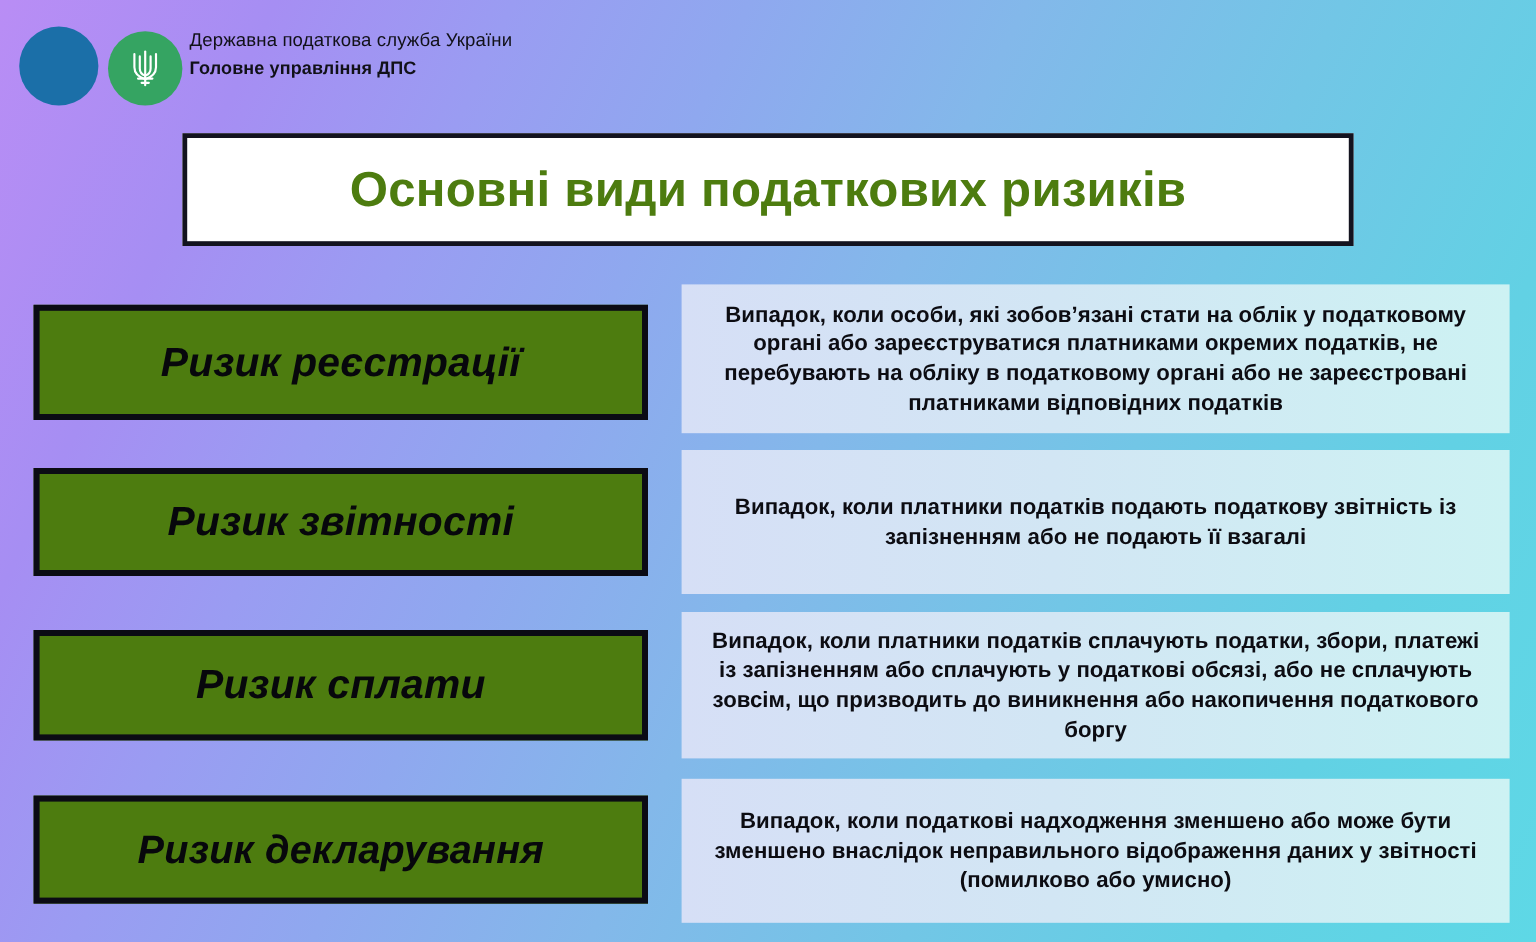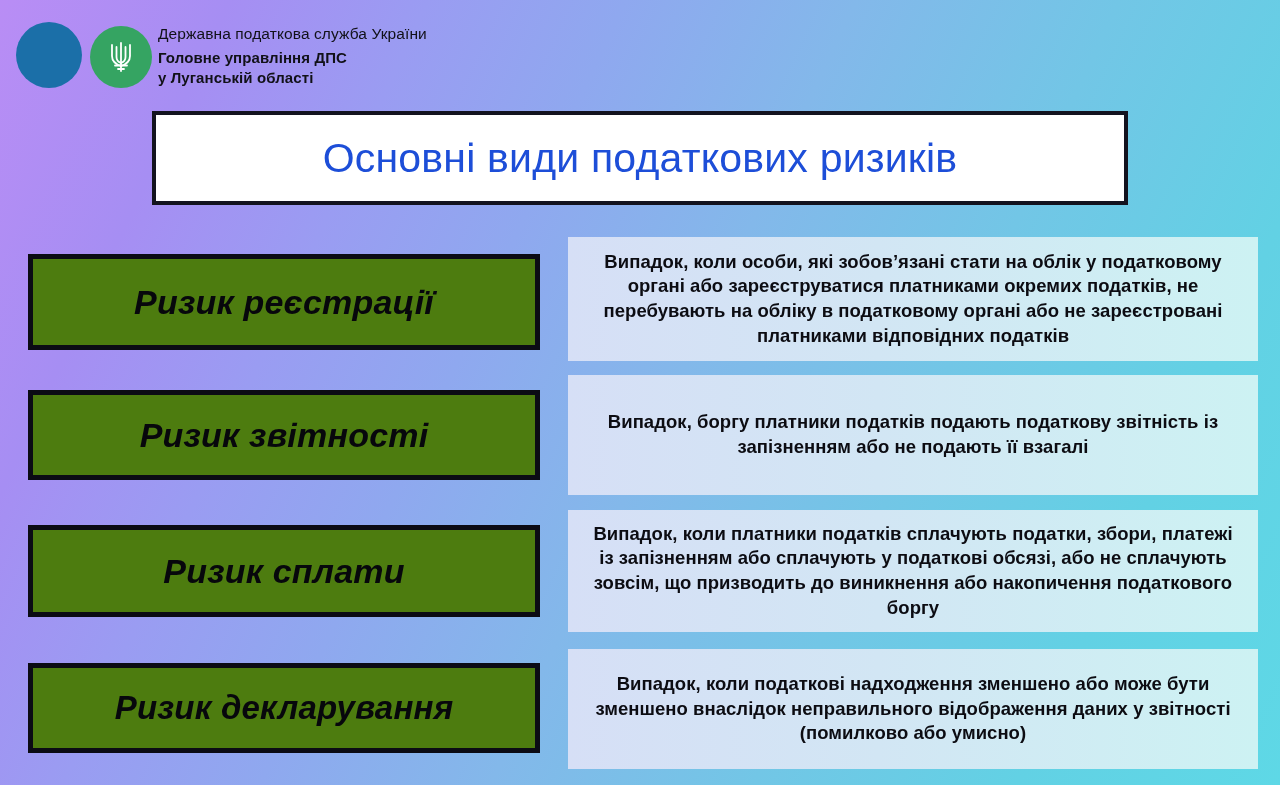--- a/index.html
+++ b/index.html
@@ -83,22 +83,22 @@
     left:152px; top:111px;
     width:976px; height:94px;
     background:#ffffff;
     border:4px solid #13131f;
     display:flex;
     align-items:center;
     justify-content:center;
   }
   .title-banner .title-text {
     font-size:41px;
-    font-weight:normal;
-    color:#1d4ed8;
+    font-weight:bold;
+    color:#4d7c0f;
     letter-spacing:.2px;
     text-align:center;
     white-space:nowrap;
   }
 
   
   .rows { position:absolute; left:0; top:0; width:1280px; height:785px; }
 
   .row { position:absolute; left:0; width:1280px; }
   .row-0 { top:254px; height:96px; }
@@ -168,21 +168,20 @@
           <path d="M19.5 9 L19.5 19 C19.5 22 17.8 24 15 25"></path>
           <path d="M9 27.5 L21 27.5"></path>
           <path d="M12 31 L18 31"></path>
         </svg>
       </span>
     </div>
   </div>
   <div class="header-text">
     <div class="header-line1">Державна податкова служба України</div>
     <div class="header-line2">Головне управління ДПС</div>
-    <div class="header-line3">у Луганській області</div>
   </div>
 </div>
 
 <div class="title-banner">
   <div class="title-text">Основні види податкових ризиків</div>
 </div>
 
 <div class="rows">
 
   <div class="row row-0">
@@ -192,21 +191,21 @@
     <div class="desc-box">
       <div class="desc-text">Випадок, коли особи, які зобов’язані стати на облік у податковому органі або зареєструватися платниками окремих податків, не перебувають на обліку в податковому органі або не зареєстровані платниками відповідних податків</div>
     </div>
   </div>
 
   <div class="row row-1">
     <div class="risk-box">
       <div class="risk-label">Ризик звітності</div>
     </div>
     <div class="desc-box">
-      <div class="desc-text">Випадок, боргу платники податків подають податкову звітність із запізненням або не подають її взагалі</div>
+      <div class="desc-text">Випадок, коли платники податків подають податкову звітність із запізненням або не подають її взагалі</div>
     </div>
   </div>
 
   <div class="row row-2">
     <div class="risk-box">
       <div class="risk-label">Ризик сплати</div>
     </div>
     <div class="desc-box">
       <div class="desc-text">Випадок, коли платники податків сплачують податки, збори, платежі із запізненням або сплачують у податкові обсязі, або не сплачують зовсім, що призводить до виникнення або накопичення податкового боргу</div>
     </div>

